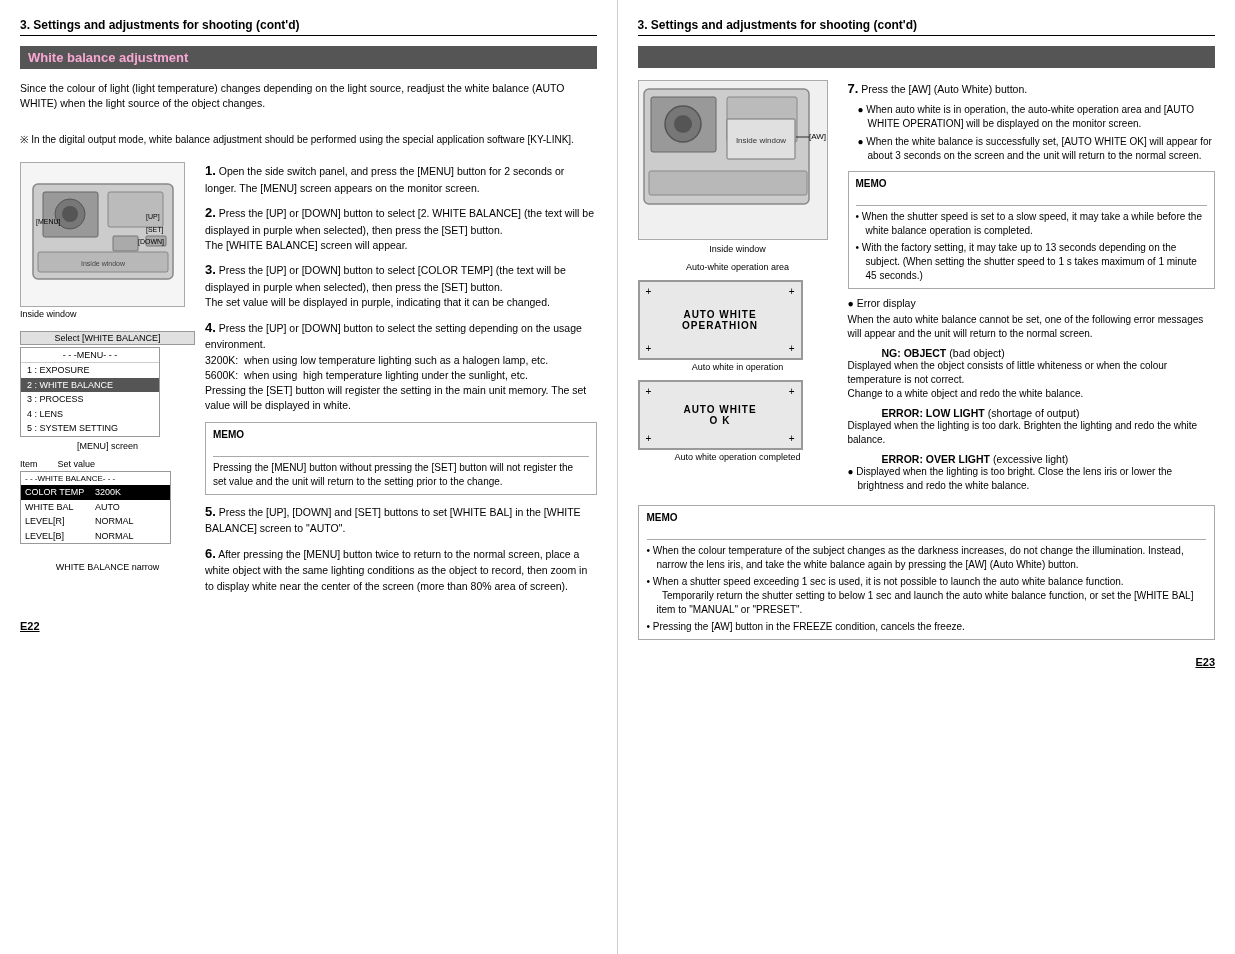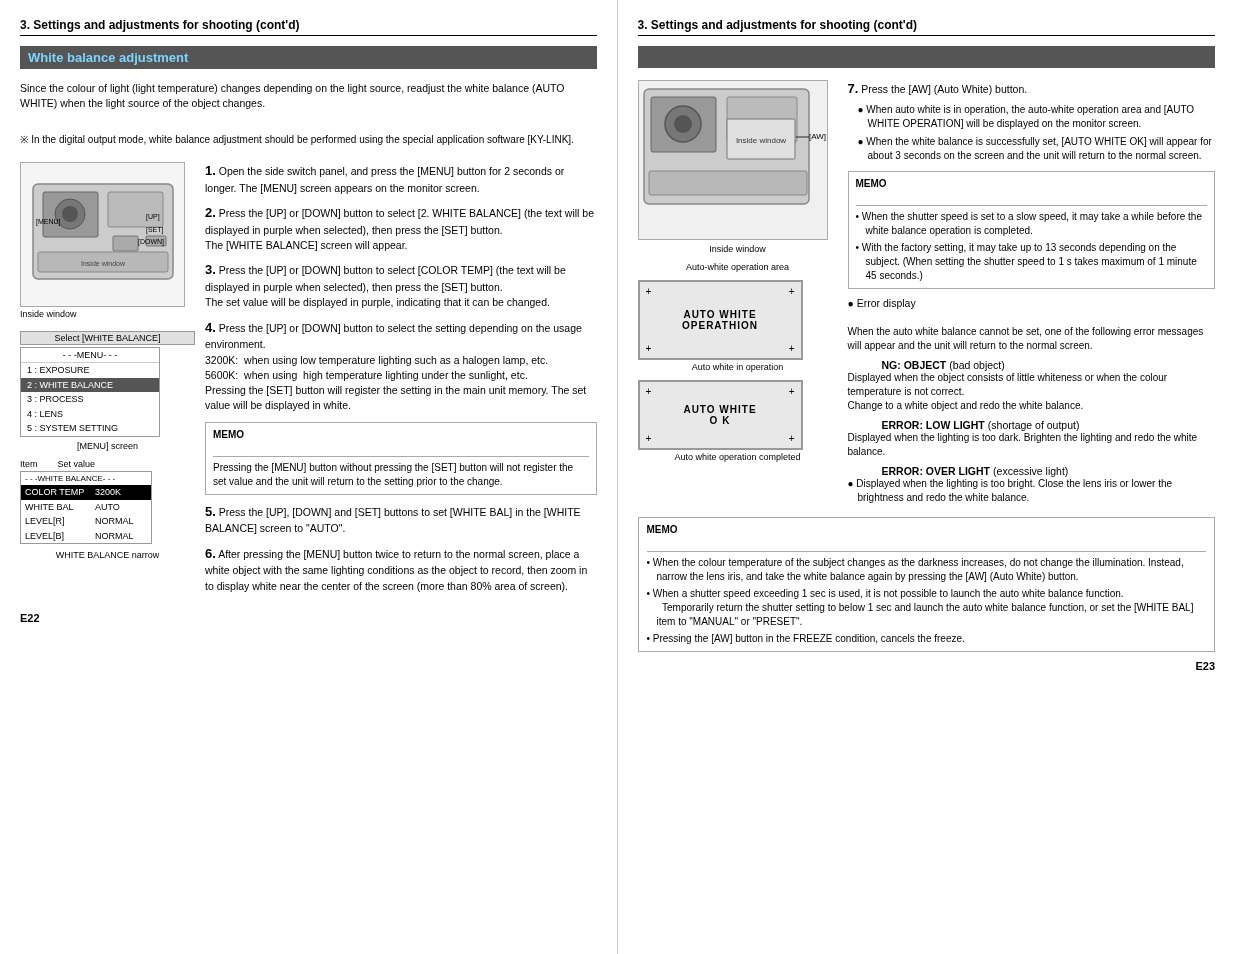--- a/index.html
+++ b/index.html
@@ -21,21 +21,21 @@
     .section-header {
       font-size: 12px;
       font-weight: bold;
       color: #000;
       border-bottom: 1.5px solid #000;
       padding-bottom: 3px;
       margin-bottom: 10px;
     }
     .topic-header {
       background: #555;
-      color: #7dd3fc;
+      color: #f9a8d4;
       font-size: 13px;
       font-weight: bold;
       padding: 4px 8px;
       margin-bottom: 12px;
     }
     .intro-text {
       font-size: 10.5px;
       line-height: 1.45;
       margin-bottom: 22px;
     }
@@ -124,25 +124,25 @@
     .menu-item.highlight {
       background: #555;
       color: #fff;
     }
     .menu-caption {
       font-size: 9px;
       text-align: center;
       margin: 2px 0 8px;
     }
     .wb-screen {
-      width: 132px;
+      width: 151px;
       border: 1px solid #999;
       background: #fff;
       font-size: 9px;
-      margin-bottom: 6px;
+      margin-bottom: 18px;
     }
     .wb-screen-row {
       display: flex;
       padding: 1px 4px;
       line-height: 1.4;
     }
     .wb-screen-row.highlight {
       background: #000;
       color: #fff;
     }
@@ -151,21 +151,22 @@
     .wb-caption { font-size: 9px; text-align: center; margin-top: 2px; }
     .item-setval {
       display: flex;
       font-size: 9px;
       gap: 20px;
       margin-bottom: 2px;
     }
     .page-number {
       font-size: 11px;
       font-weight: bold;
-      margin-top: 2px;
+      margin-top: 10px;
+      text-decoration: underline;
     }
     
     .right-two-col {
       display: flex;
       gap: 10px;
       margin-bottom: 6px;
     }
     .right-diagrams {
       width: 200px;
       flex-shrink: 0;
@@ -419,21 +420,21 @@
         </div>
       </div>
 
       <div class="memo-box">
         <div class="memo-title">MEMO</div>
         <div class="bullet-item">• When the shutter speed is set to a slow speed, it may take a while before the white balance operation is completed.</div>
         <div class="bullet-item" style="margin-top:3px;">• With the factory setting, it may take up to 13 seconds depending on the subject. (When setting the shutter speed to 1 s takes maximum of 1 minute 45 seconds.)</div>
       </div>
 
       <div class="error-block">
-        <div style="font-size:10.5px;margin-bottom:16px;">● Error display</div>
+        <div style="font-size:10.5px;margin-bottom:4px;">● Error display</div>
         <div style="font-size:10px;line-height:1.4;margin-bottom:6px;">When the auto white balance cannot be set, one of the following error messages will appear and the unit will return to the normal screen.</div>
 
         <div class="error-block">
           <span class="error-title">NG: OBJECT</span>
           <span style="font-size:10.5px;">(bad object)</span>
           <div class="error-text">Displayed when the object consists of little whiteness or when the colour temperature is not correct.<br>Change to a white object and redo the white balance.</div>
         </div>
 
         <div class="error-block">
           <span class="error-title">ERROR: LOW LIGHT</span>

